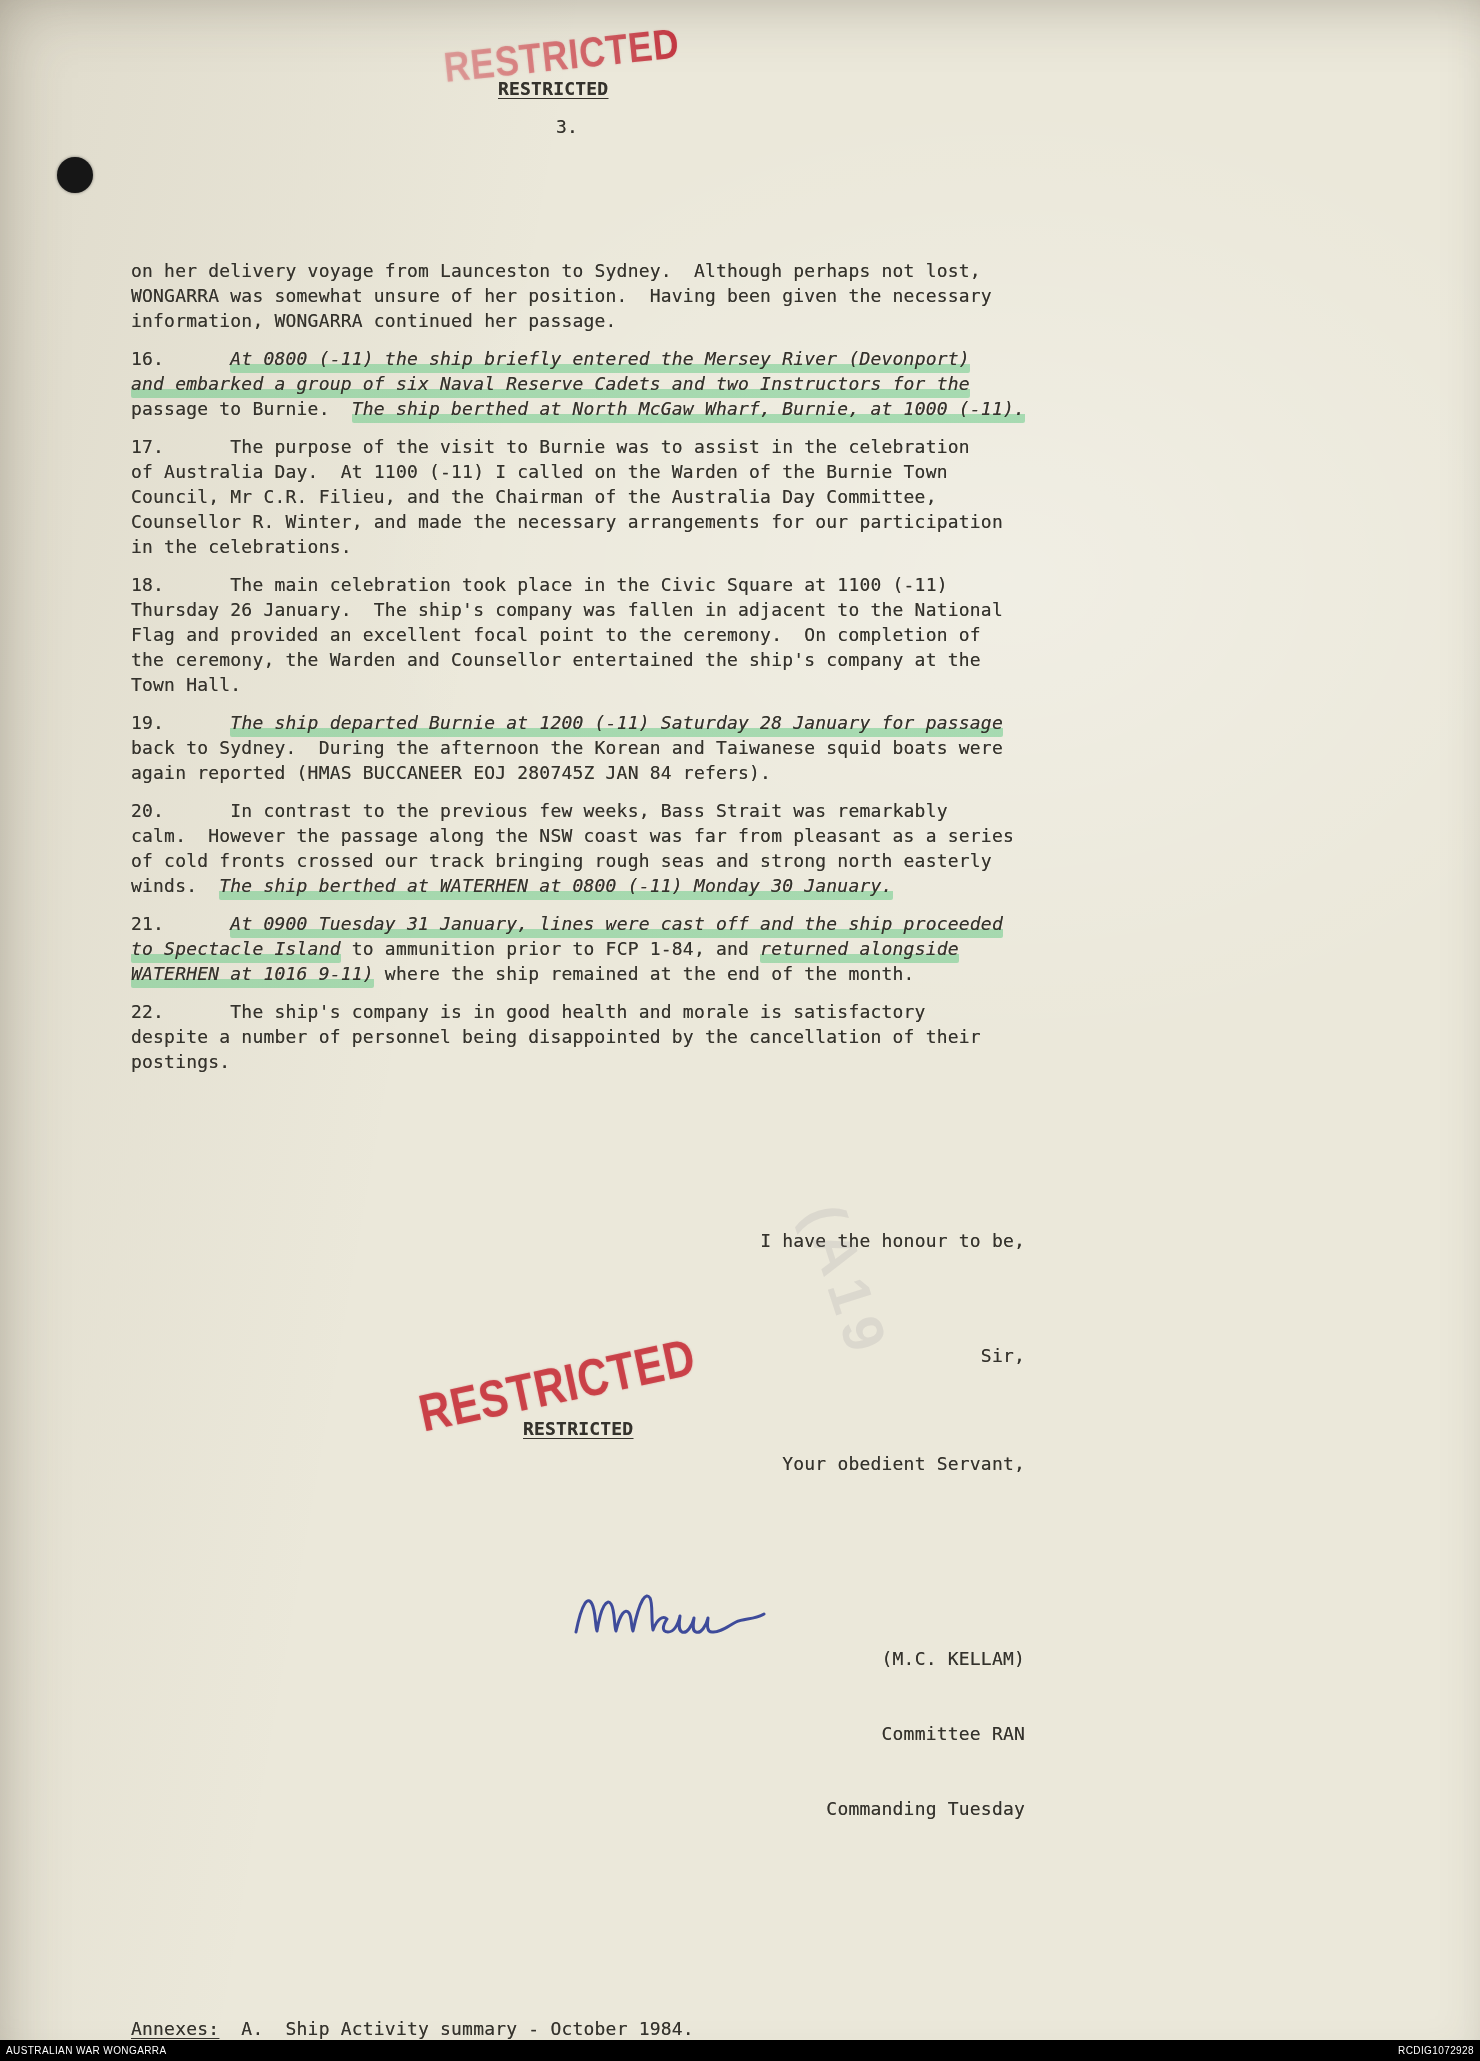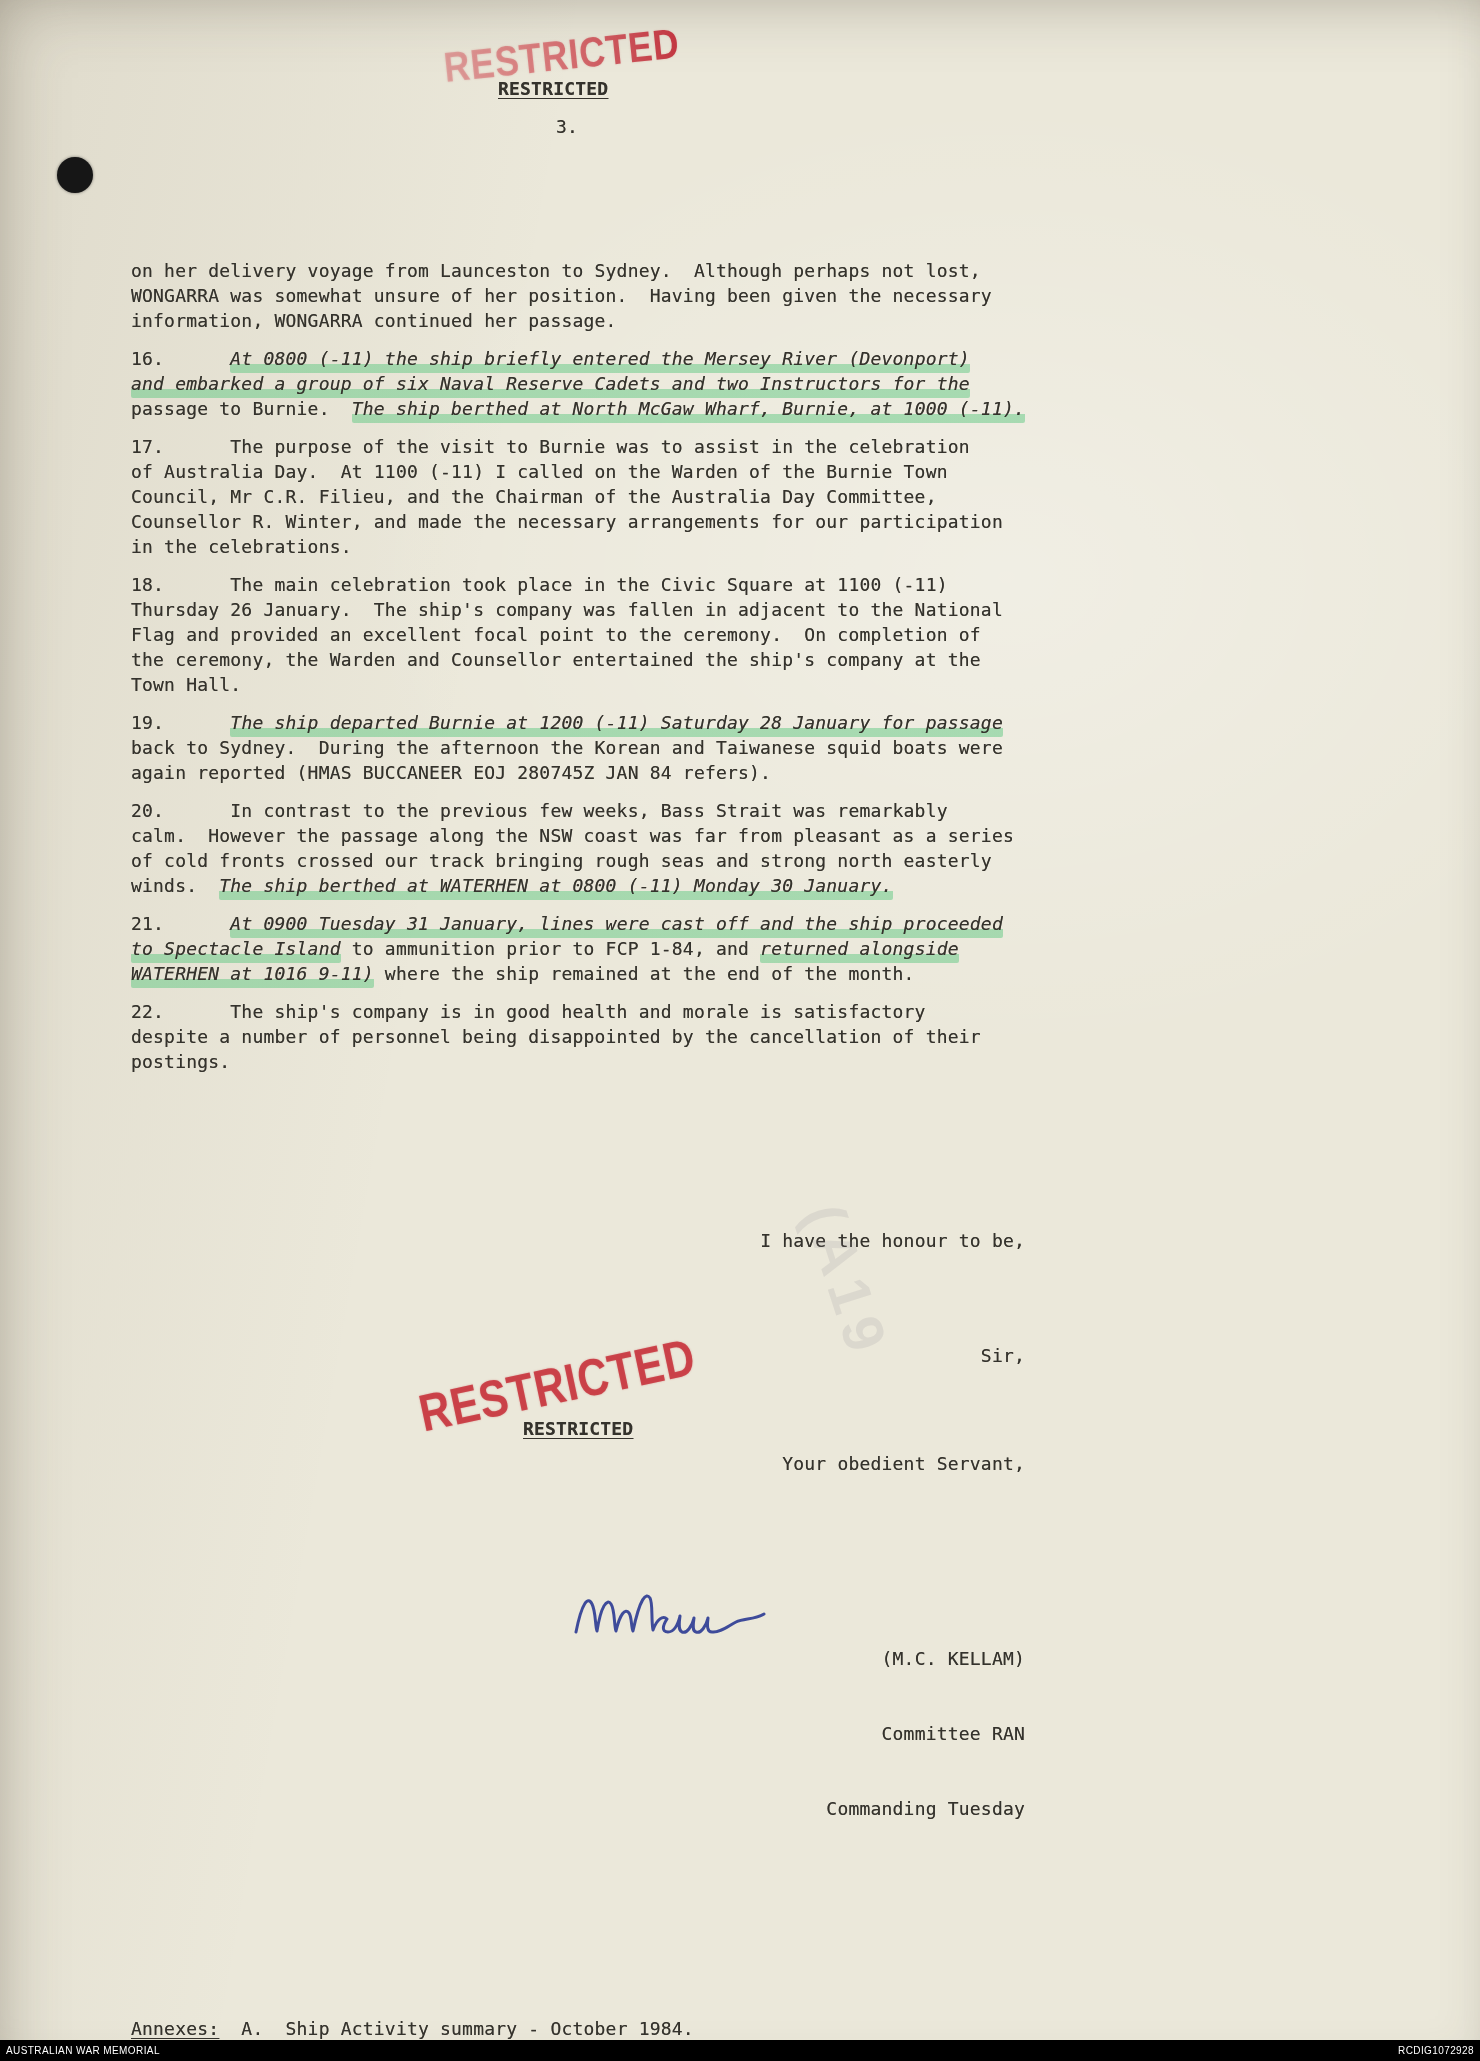--- a/index.html
+++ b/index.html
@@ -143,17 +143,17 @@
     </div>
 
   </div>
 
   <div class="stamp stamp-bottom">RESTRICTED</div>
   <div class="typed u typed-rest-bottom">RESTRICTED</div>
 
   <div class="ghost">(A19</div>
 
   <div class="footer">
-    <span>AUSTRALIAN WAR MEMORIAL</span>
+    <span>AUSTRALIAN WAR WONGARRA</span>
     <span>RCDIG1072928</span>
   </div>
 
 </div>
 
 </body></html>

